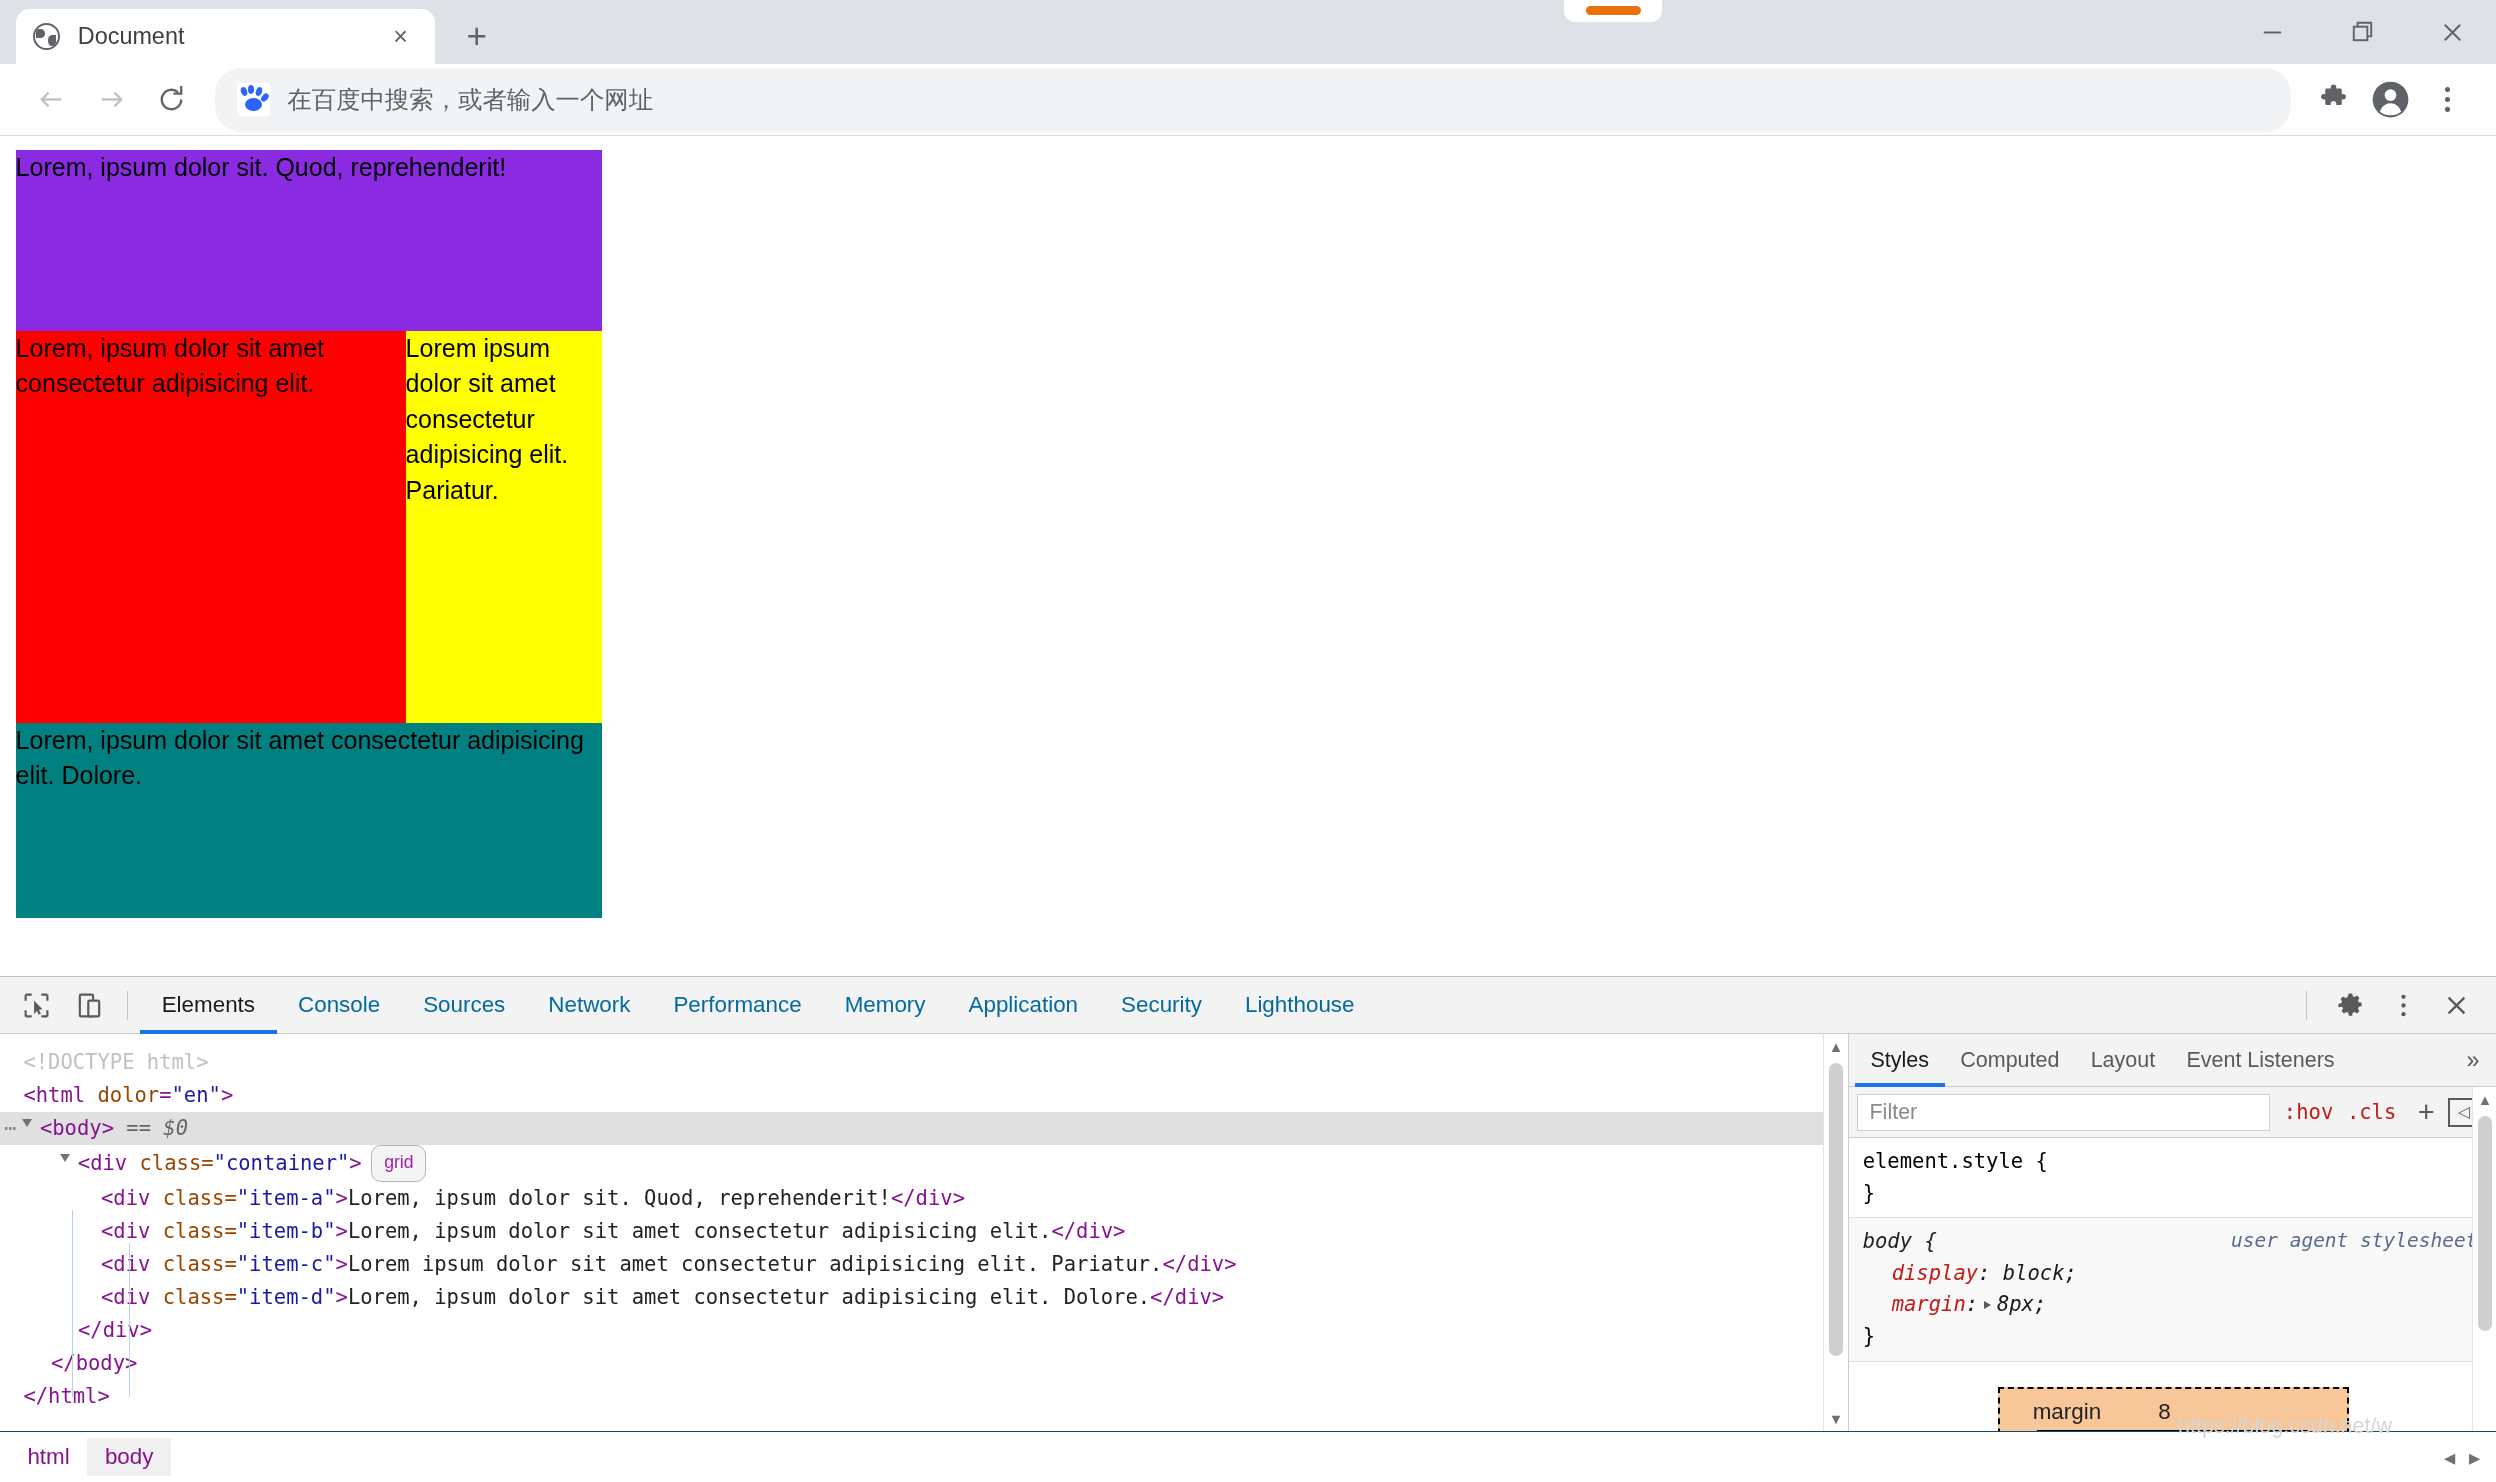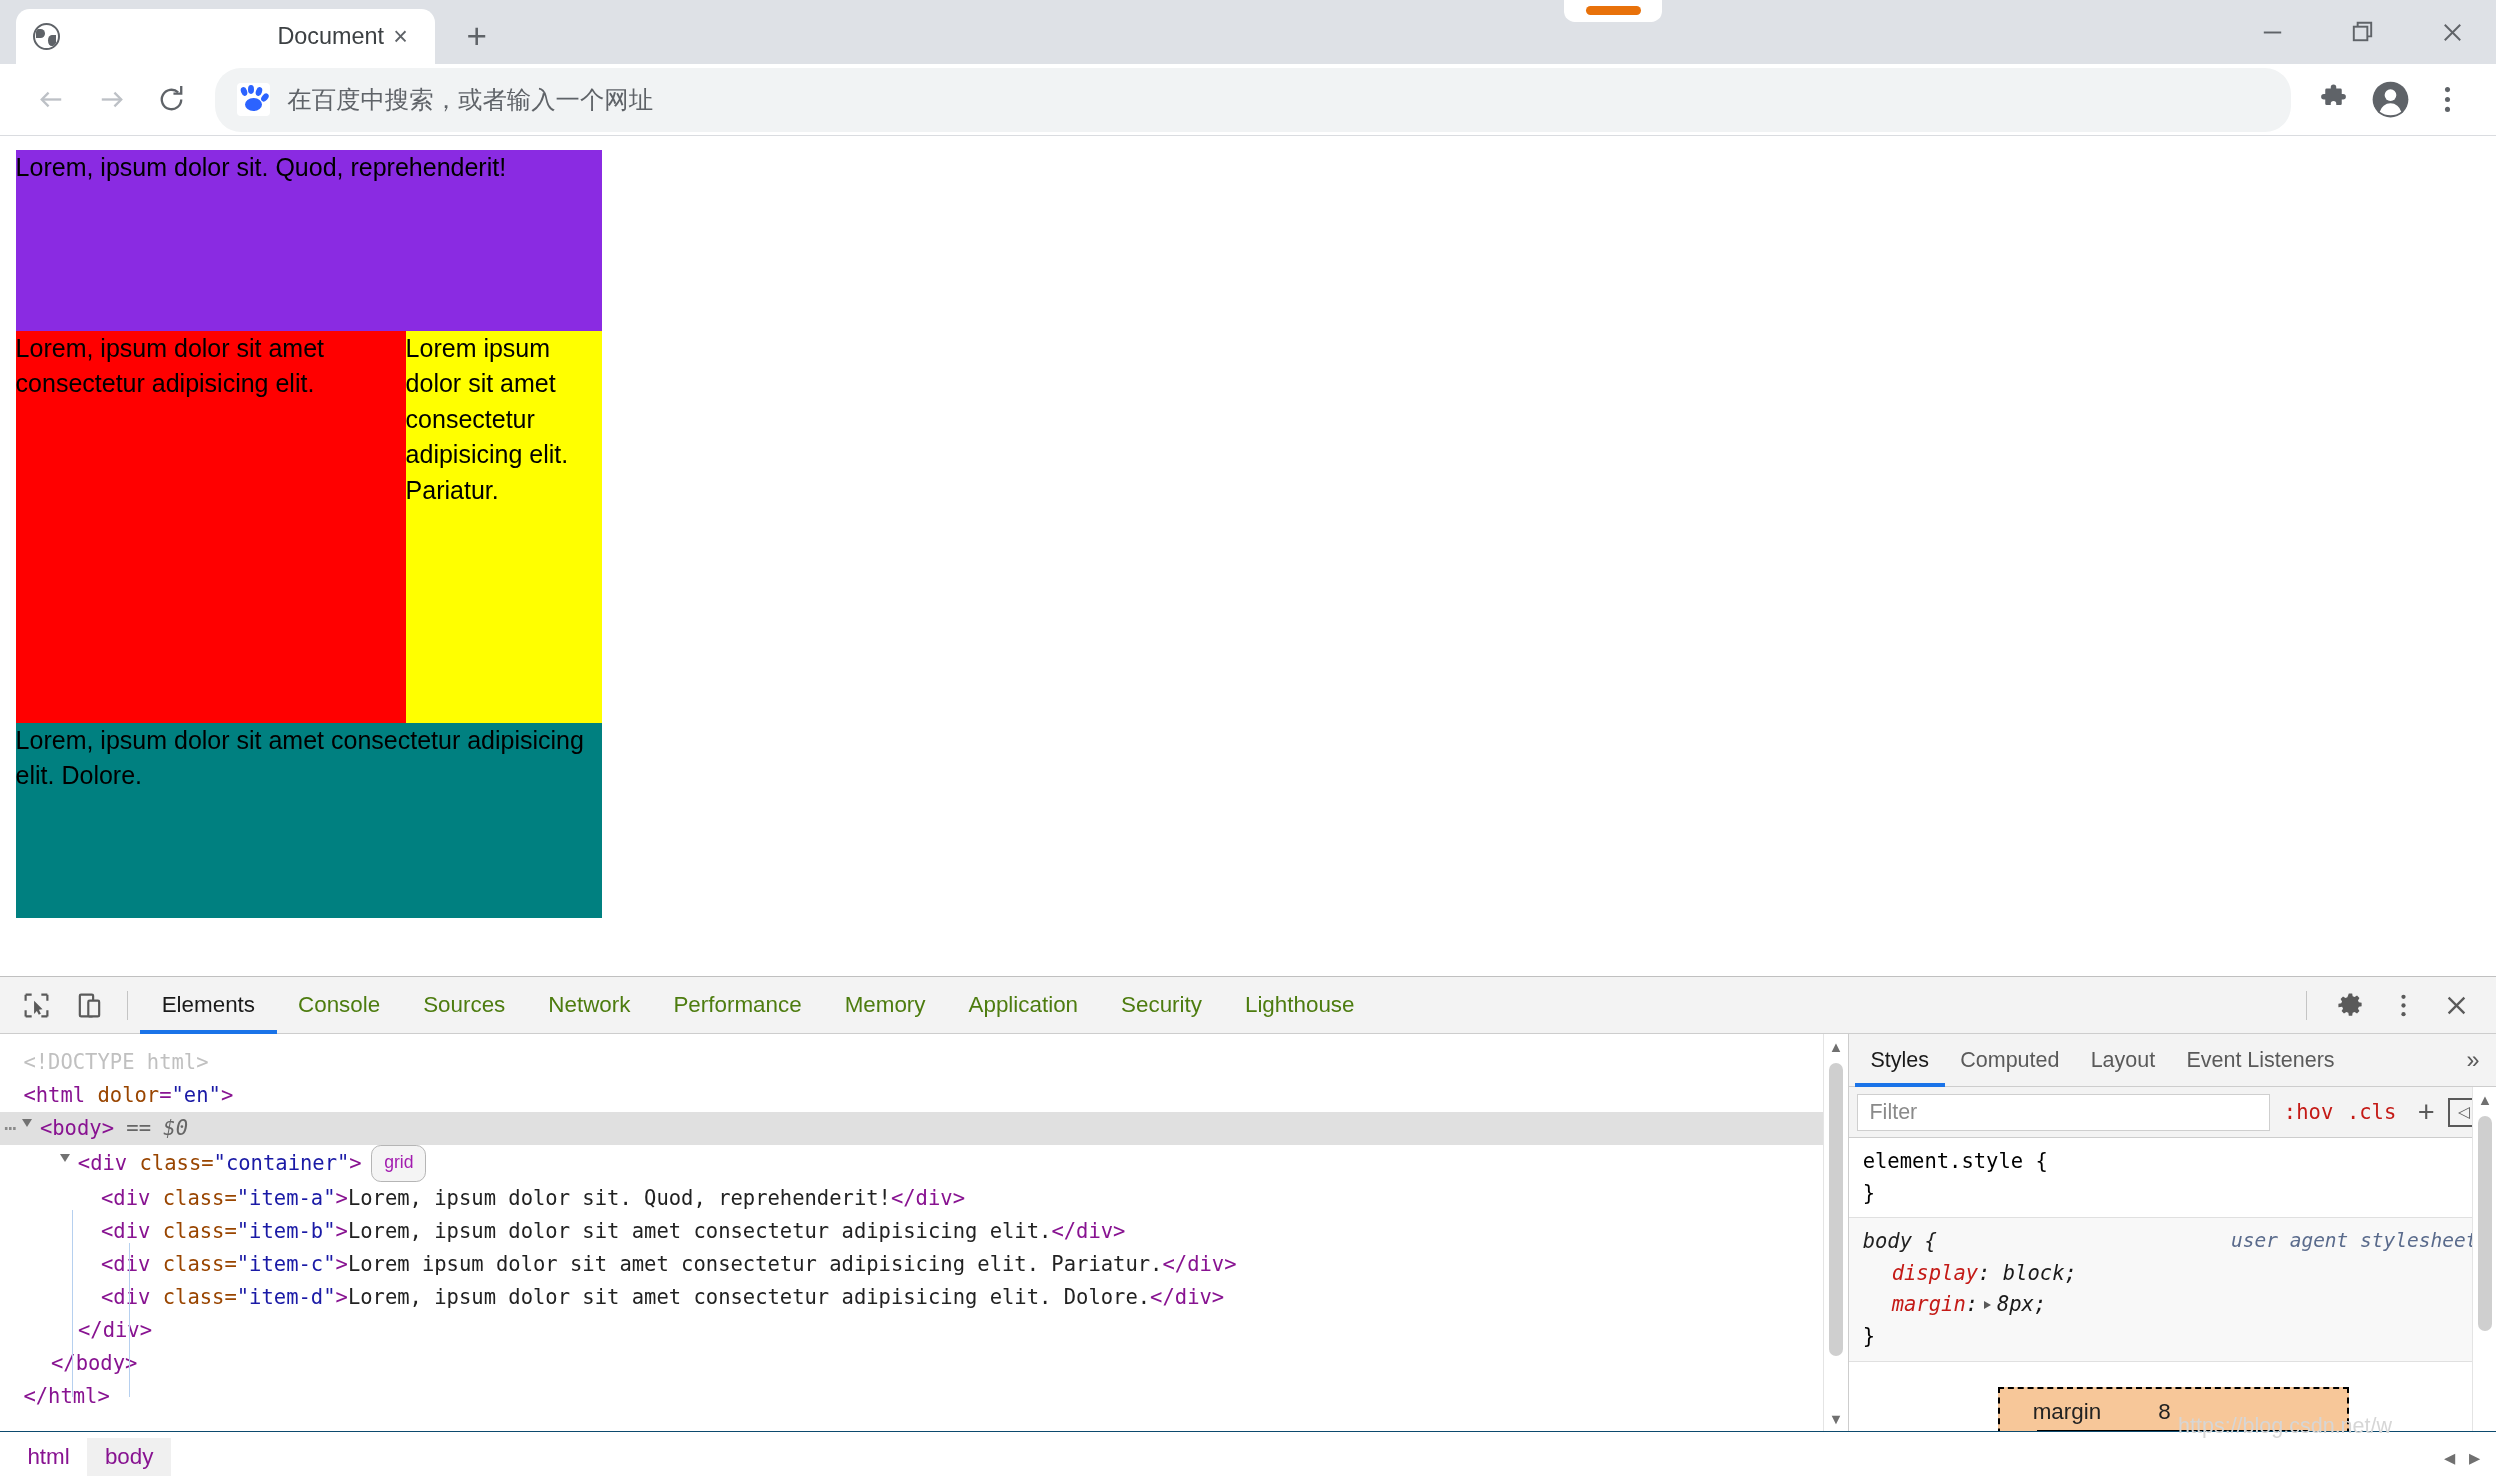--- a/index.html
+++ b/index.html
@@ -14,21 +14,20 @@
   
   .browser { width: 2497px; height: 1482px; display: flex; flex-direction: column; }
 
   .tabstrip {
     height: 64px;
     background: #dee1e6;
     display: flex;
     align-items: flex-end;
     position: relative;
     flex: 0 0 64px;
-    text-align: right;
   }
   .tab {
     margin-left: 15.6px;
     width: 419px;
     height: 55px;
     background: #ffffff;
     border-radius: 13.7px 13.7px 0 0;
     display: flex;
     align-items: center;
     padding: 0 17.6px;
@@ -234,21 +233,21 @@
   .dt-sep {
     width: 1px; height: 29px;
     background: #c4c4c4;
     margin: 0 11.7px;
   }
   .dt-tab {
     height: 57px;
     padding: 0 21.5px;
     display: flex; align-items: center;
     font-size: 22.4px;
-    color: #4d7c0f;
+    color: #0369a1;
     position: relative;
     white-space: nowrap;
   }
   .dt-tab.active { color: #1a1a1a; }
   .dt-tab.active::after {
     content: "";
     position: absolute;
     left: 0; right: 0; bottom: 0;
     height: 3.9px;
     background: #1a73e8;

